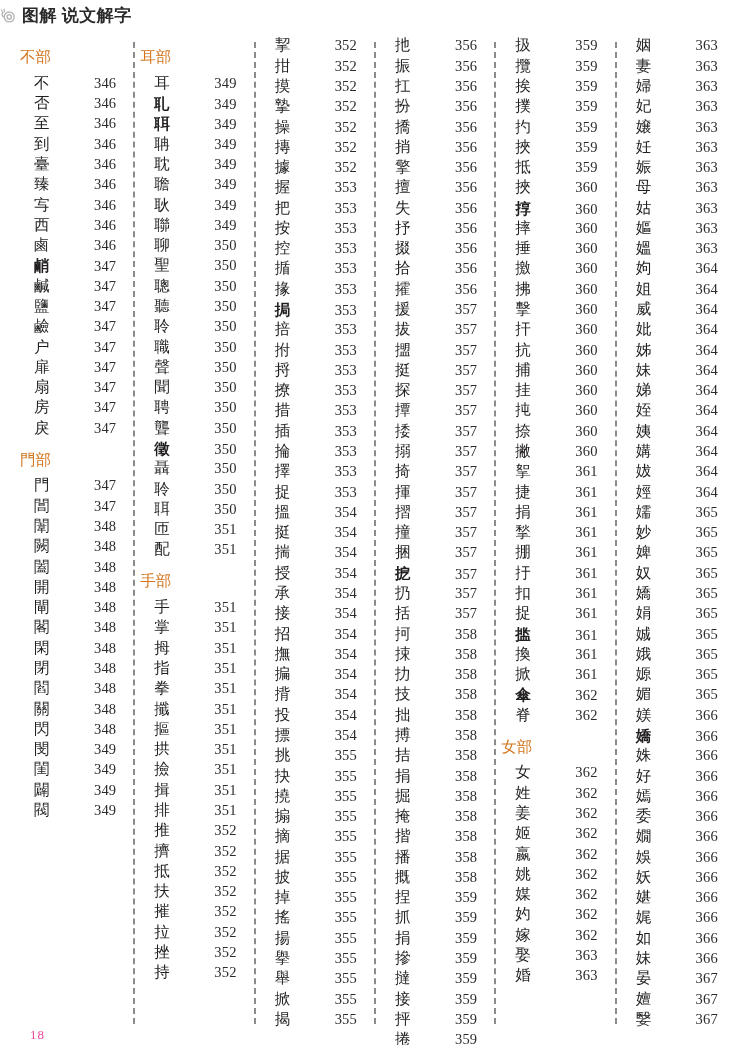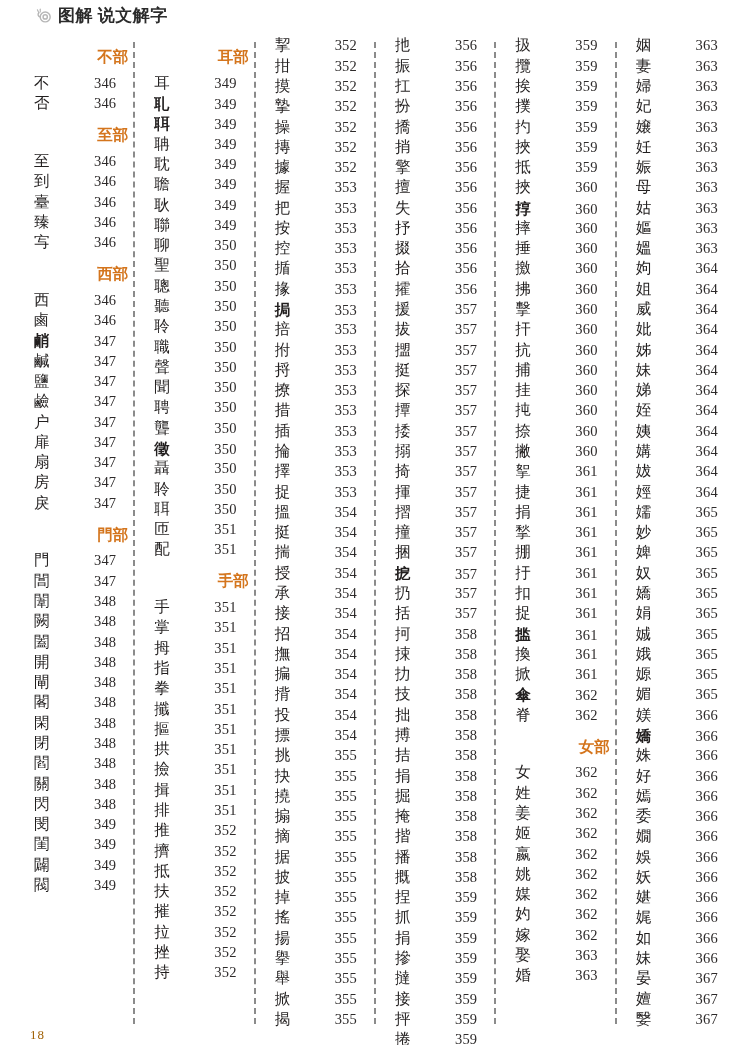--- a/index.html
+++ b/index.html
@@ -14,21 +14,20 @@
     color: #231f20;
     position: relative;
     overflow: hidden;
   }
 
   
   .page-header {
     height: 30px;
     display: flex;
     align-items: center;
-    padding-left: 36px;
     box-sizing: border-box;
   }
   .header-logo {
     width: 17px;
     height: 17px;
     margin-right: 5px;
     flex: 0 0 auto;
     opacity: .72;
   }
   .header-title {
@@ -57,23 +56,23 @@
     content: "";
     position: absolute;
     left: -1px;
     top: 6px;
     bottom: 6px;
     width: 0;
     border-left: 2px dashed #8b8b8b;
   }
 
   .section-title {
-    text-align: right;
+    text-align: left;
     color: #d4751d;
-    font-weight: bold;
+    font-weight: normal;
     font-size: 15.5px;
     line-height: 1;
     padding: 13px 0 9px 0;
     white-space: nowrap;
   }
 
   .entry {
     display: flex;
     align-items: baseline;
     justify-content: space-between;
@@ -97,21 +96,21 @@
     font-family: "Liberation Serif", "DejaVu Serif", serif;
     letter-spacing: .2px;
   }
 
   
   .folio {
     position: absolute;
     left: 30px;
     bottom: 2px;
     font-size: 13px;
-    color: #a16207;
+    color: #ec4899;
     letter-spacing: 1px;
   }
 </style>
 </head>
 <body>
 
 <div class="page-header">
   <svg class="header-logo" viewBox="0 0 24 24">
     <circle cx="13" cy="14" r="7" fill="none" stroke="#9a9a9a" stroke-width="2"></circle>
     <circle cx="13" cy="14" r="3" fill="none" stroke="#9a9a9a" stroke-width="2"></circle>
@@ -126,42 +125,40 @@
     <div class="index-column">
       <div class="section-title">不部</div>
       <div class="entry">
         <span class="glyph">不</span>
         <span class="page">346</span>
       </div>
       <div class="entry">
         <span class="glyph">否</span>
         <span class="page">346</span>
       </div>
-      <div class="section-title">至部</div>
       <div class="entry">
         <span class="glyph">至</span>
         <span class="page">346</span>
       </div>
       <div class="entry">
         <span class="glyph">到</span>
         <span class="page">346</span>
       </div>
       <div class="entry">
         <span class="glyph">臺</span>
         <span class="page">346</span>
       </div>
       <div class="entry">
         <span class="glyph">臻</span>
         <span class="page">346</span>
       </div>
       <div class="entry">
         <span class="glyph">㝍</span>
         <span class="page">346</span>
       </div>
-      <div class="section-title">西部</div>
       <div class="entry">
         <span class="glyph">西</span>
         <span class="page">346</span>
       </div>
       <div class="entry">
         <span class="glyph">鹵</span>
         <span class="page">346</span>
       </div>
       <div class="entry bold">
         <span class="glyph">䴛</span>

